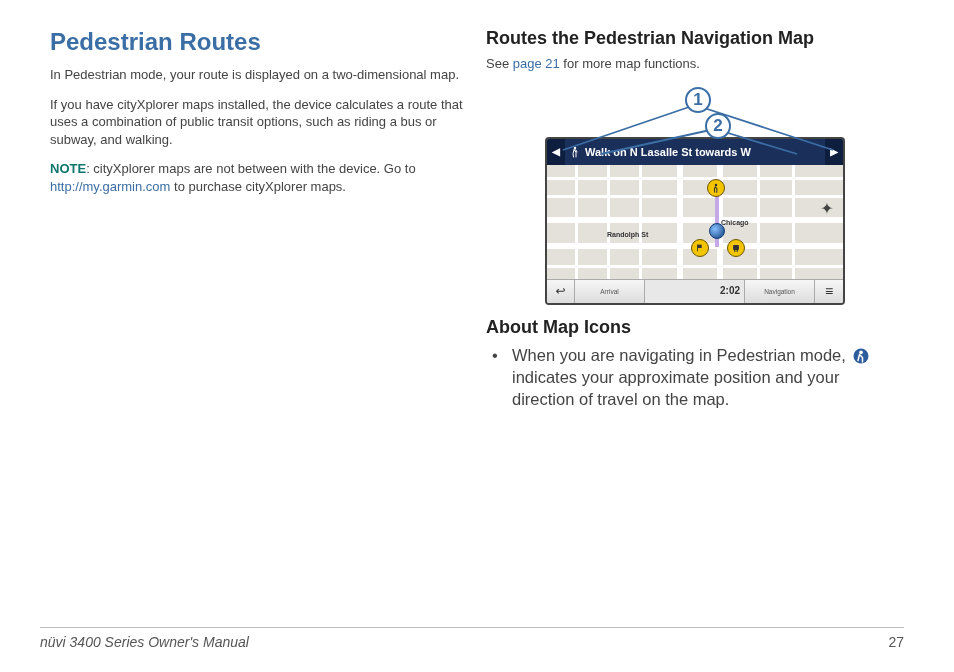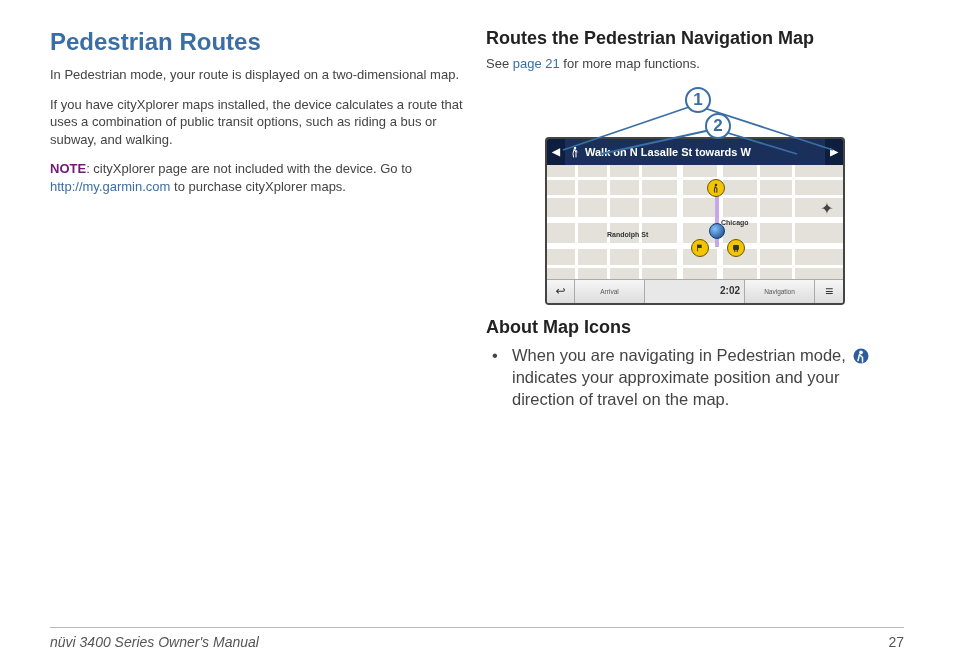--- a/index.html
+++ b/index.html
@@ -31,21 +31,21 @@
     font-weight: bold;
     margin-bottom: 6px;
     margin-top: 8px;
   }
   .body-text {
     font-size: 13px;
     line-height: 1.35;
     margin-bottom: 12px;
     color: #444;
   }
-  .body-text b { color: #701a75; }
+  .body-text b { color: #0f766e; }
   .link { color: #3a6ea5; }
   ul.bullets { list-style: none; padding-left: 0; }
   ul.bullets li {
     font-size: 16.5px;
     line-height: 1.35;
     margin-bottom: 8px;
     padding-left: 26px;
     position: relative;
     color: #444;
   }
@@ -76,21 +76,21 @@
   }
   .person-icon {
     display: inline-flex;
     width: 18px; height: 18px;
     vertical-align: middle;
     margin: 0 2px;
   }
   .footer {
     position: absolute;
     bottom: 22px;
-    left: 50px;
+    left: 40px;
     right: 50px;
     border-top: 1px solid #bbb;
     padding-top: 6px;
     display: flex;
     justify-content: space-between;
     font-size: 14px;
     color: #555;
     font-style: italic;
   }
   .footer .pagenum { font-style: normal; }
@@ -235,21 +235,21 @@
 </head>
 <body>
 
 <div class="columns">
 
   <div class="col">
     <h1 class="main-heading">Pedestrian Routes</h1>
     <p class="body-text">In Pedestrian mode, your route is displayed on a two-dimensional map.</p>
     <p class="body-text">If you have cityXplorer maps installed, the device calculates a route that uses a combination of public transit options, such as riding a bus or subway, and walking.</p>
     <p class="body-text">
-      <b>NOTE</b><span>: cityXplorer page are not included with the device. Go to </span><span class="link">http://my.garmin.com</span><span> to purchase cityXplorer maps.</span>
+      <b>NOTE</b><span>: cityXplorer maps are not between with the device. Go to </span><span class="link">http://my.garmin.com</span><span> to purchase cityXplorer maps.</span>
     </p>
   </div>
 
   <div class="col">
     <h2 class="sub-heading" style="margin-top:0">Routes the Pedestrian Navigation Map</h2>
     <p class="body-text">
       <span>See </span><span class="link">page 21</span><span> for more map functions.</span>
     </p>
 
     <div class="figure-wrap">

